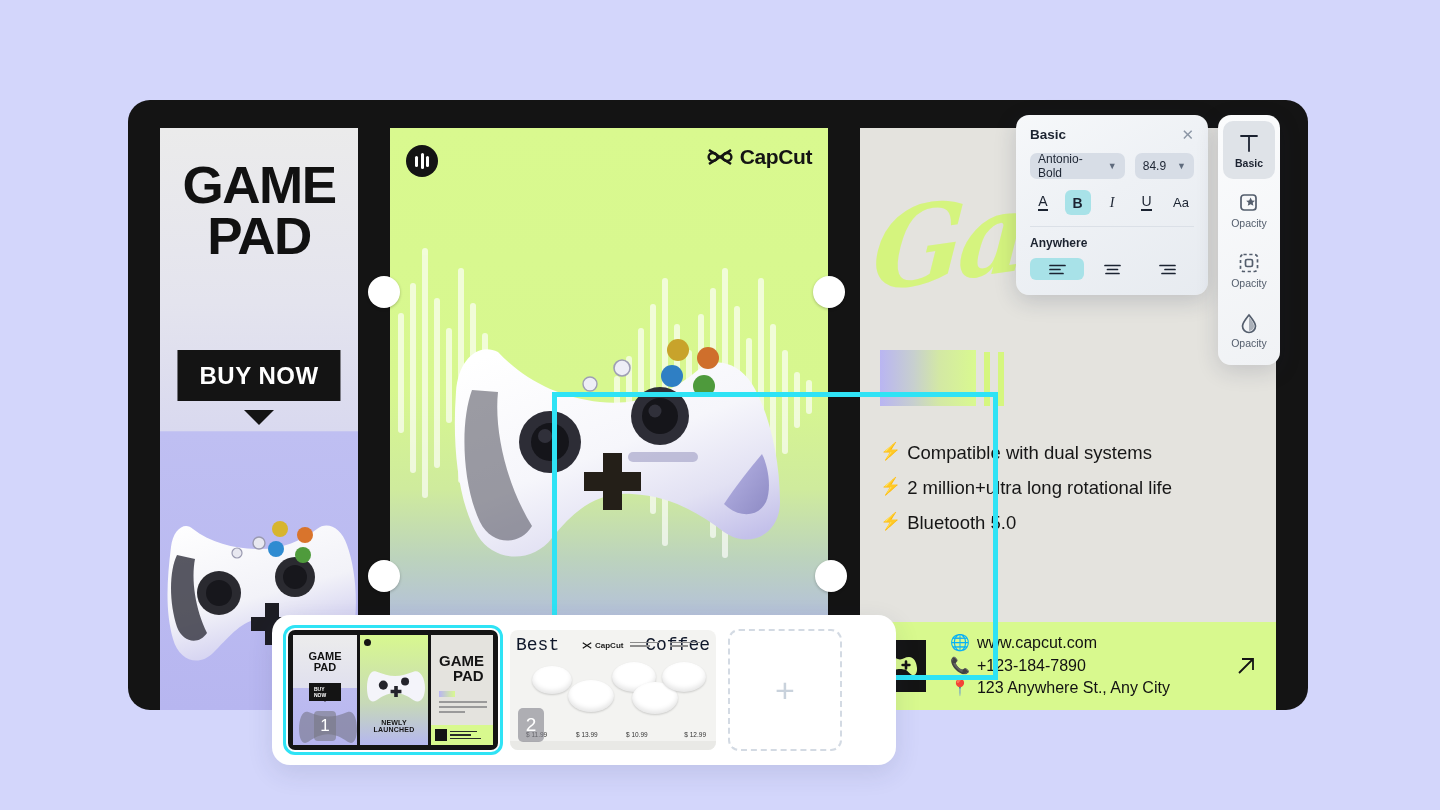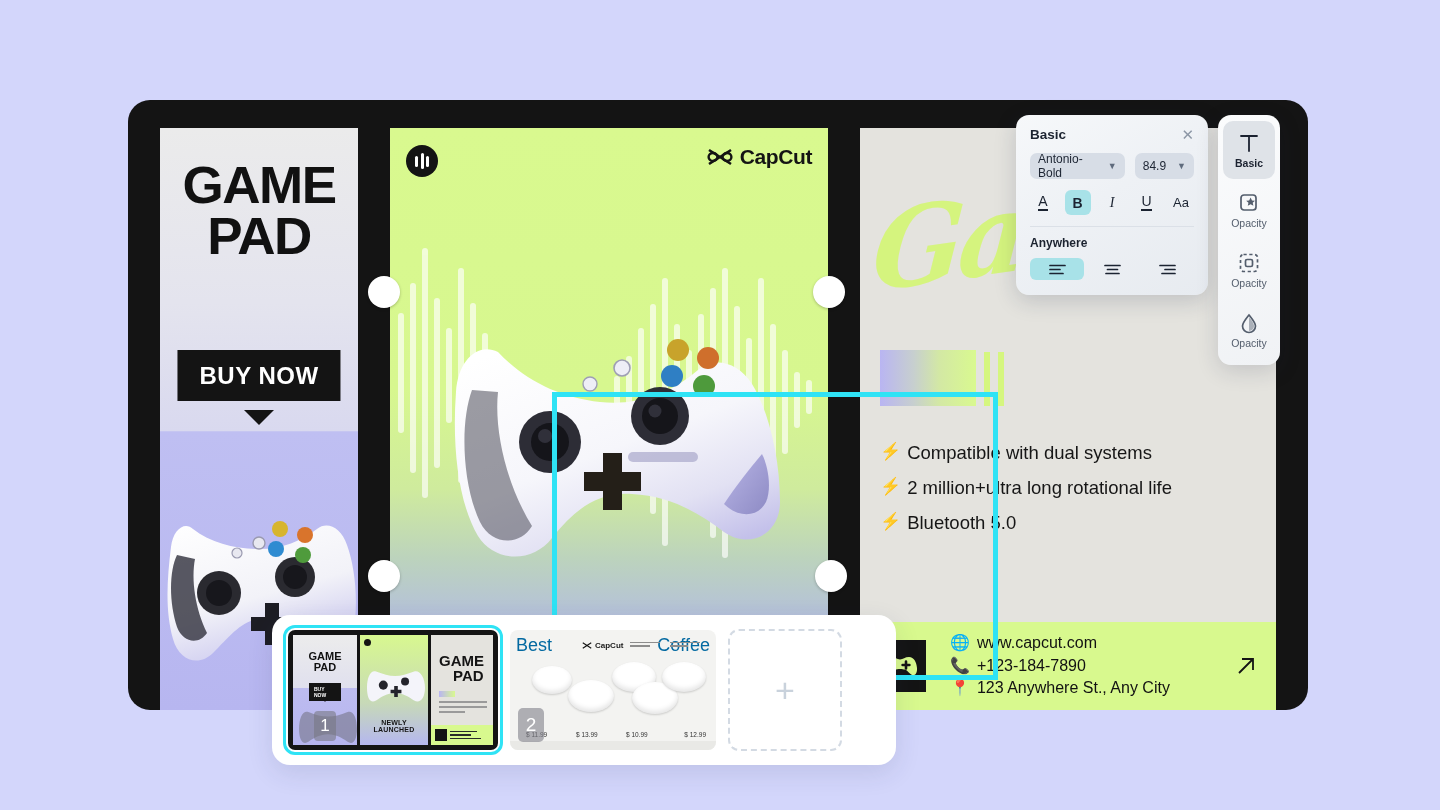--- a/index.html
+++ b/index.html
@@ -229,21 +229,21 @@
   .mini-a { width:32%; background:linear-gradient(180deg,#ececec 0%,#e0e0ee 48%,#bdbcf0 48.2%,#b6b5ef 100%); position:relative; }
   .mini-b { width:34%; background:linear-gradient(180deg,#d8f88f 0%,#c7d9b8 62%,#b5b7ef 100%); position:relative; }
   .mini-c { flex:1; background:#e4e3de; position:relative; }
   .mt { font-weight:700; color:#111; text-align:center; line-height:1; }
   .mini-badge {
     position:absolute; left:50%; bottom:4px; transform:translateX(-50%);
     width:22px; height:30px; border-radius:4px;
     background:rgba(120,120,130,.6); color:#fff;
     display:flex; align-items:center; justify-content:center; font-size:17px;
   }
-  .coffee-word { font-family:Liberation Sans, sans-serif; font-weight:400; color:#0369a1; }
+  .coffee-word { font-family:Liberation Mono, monospace; font-weight:400; color:#0f172a; }
   .cup { position:absolute; border-radius:50%; background:#fff; box-shadow:inset 0 -3px 5px rgba(0,0,0,.10), 0 1px 2px rgba(0,0,0,.16); }
 </style>
 </head>
 <body>
 
 <div id="root">
 
   <div class="device">
     <div class="canvas-area">
 

